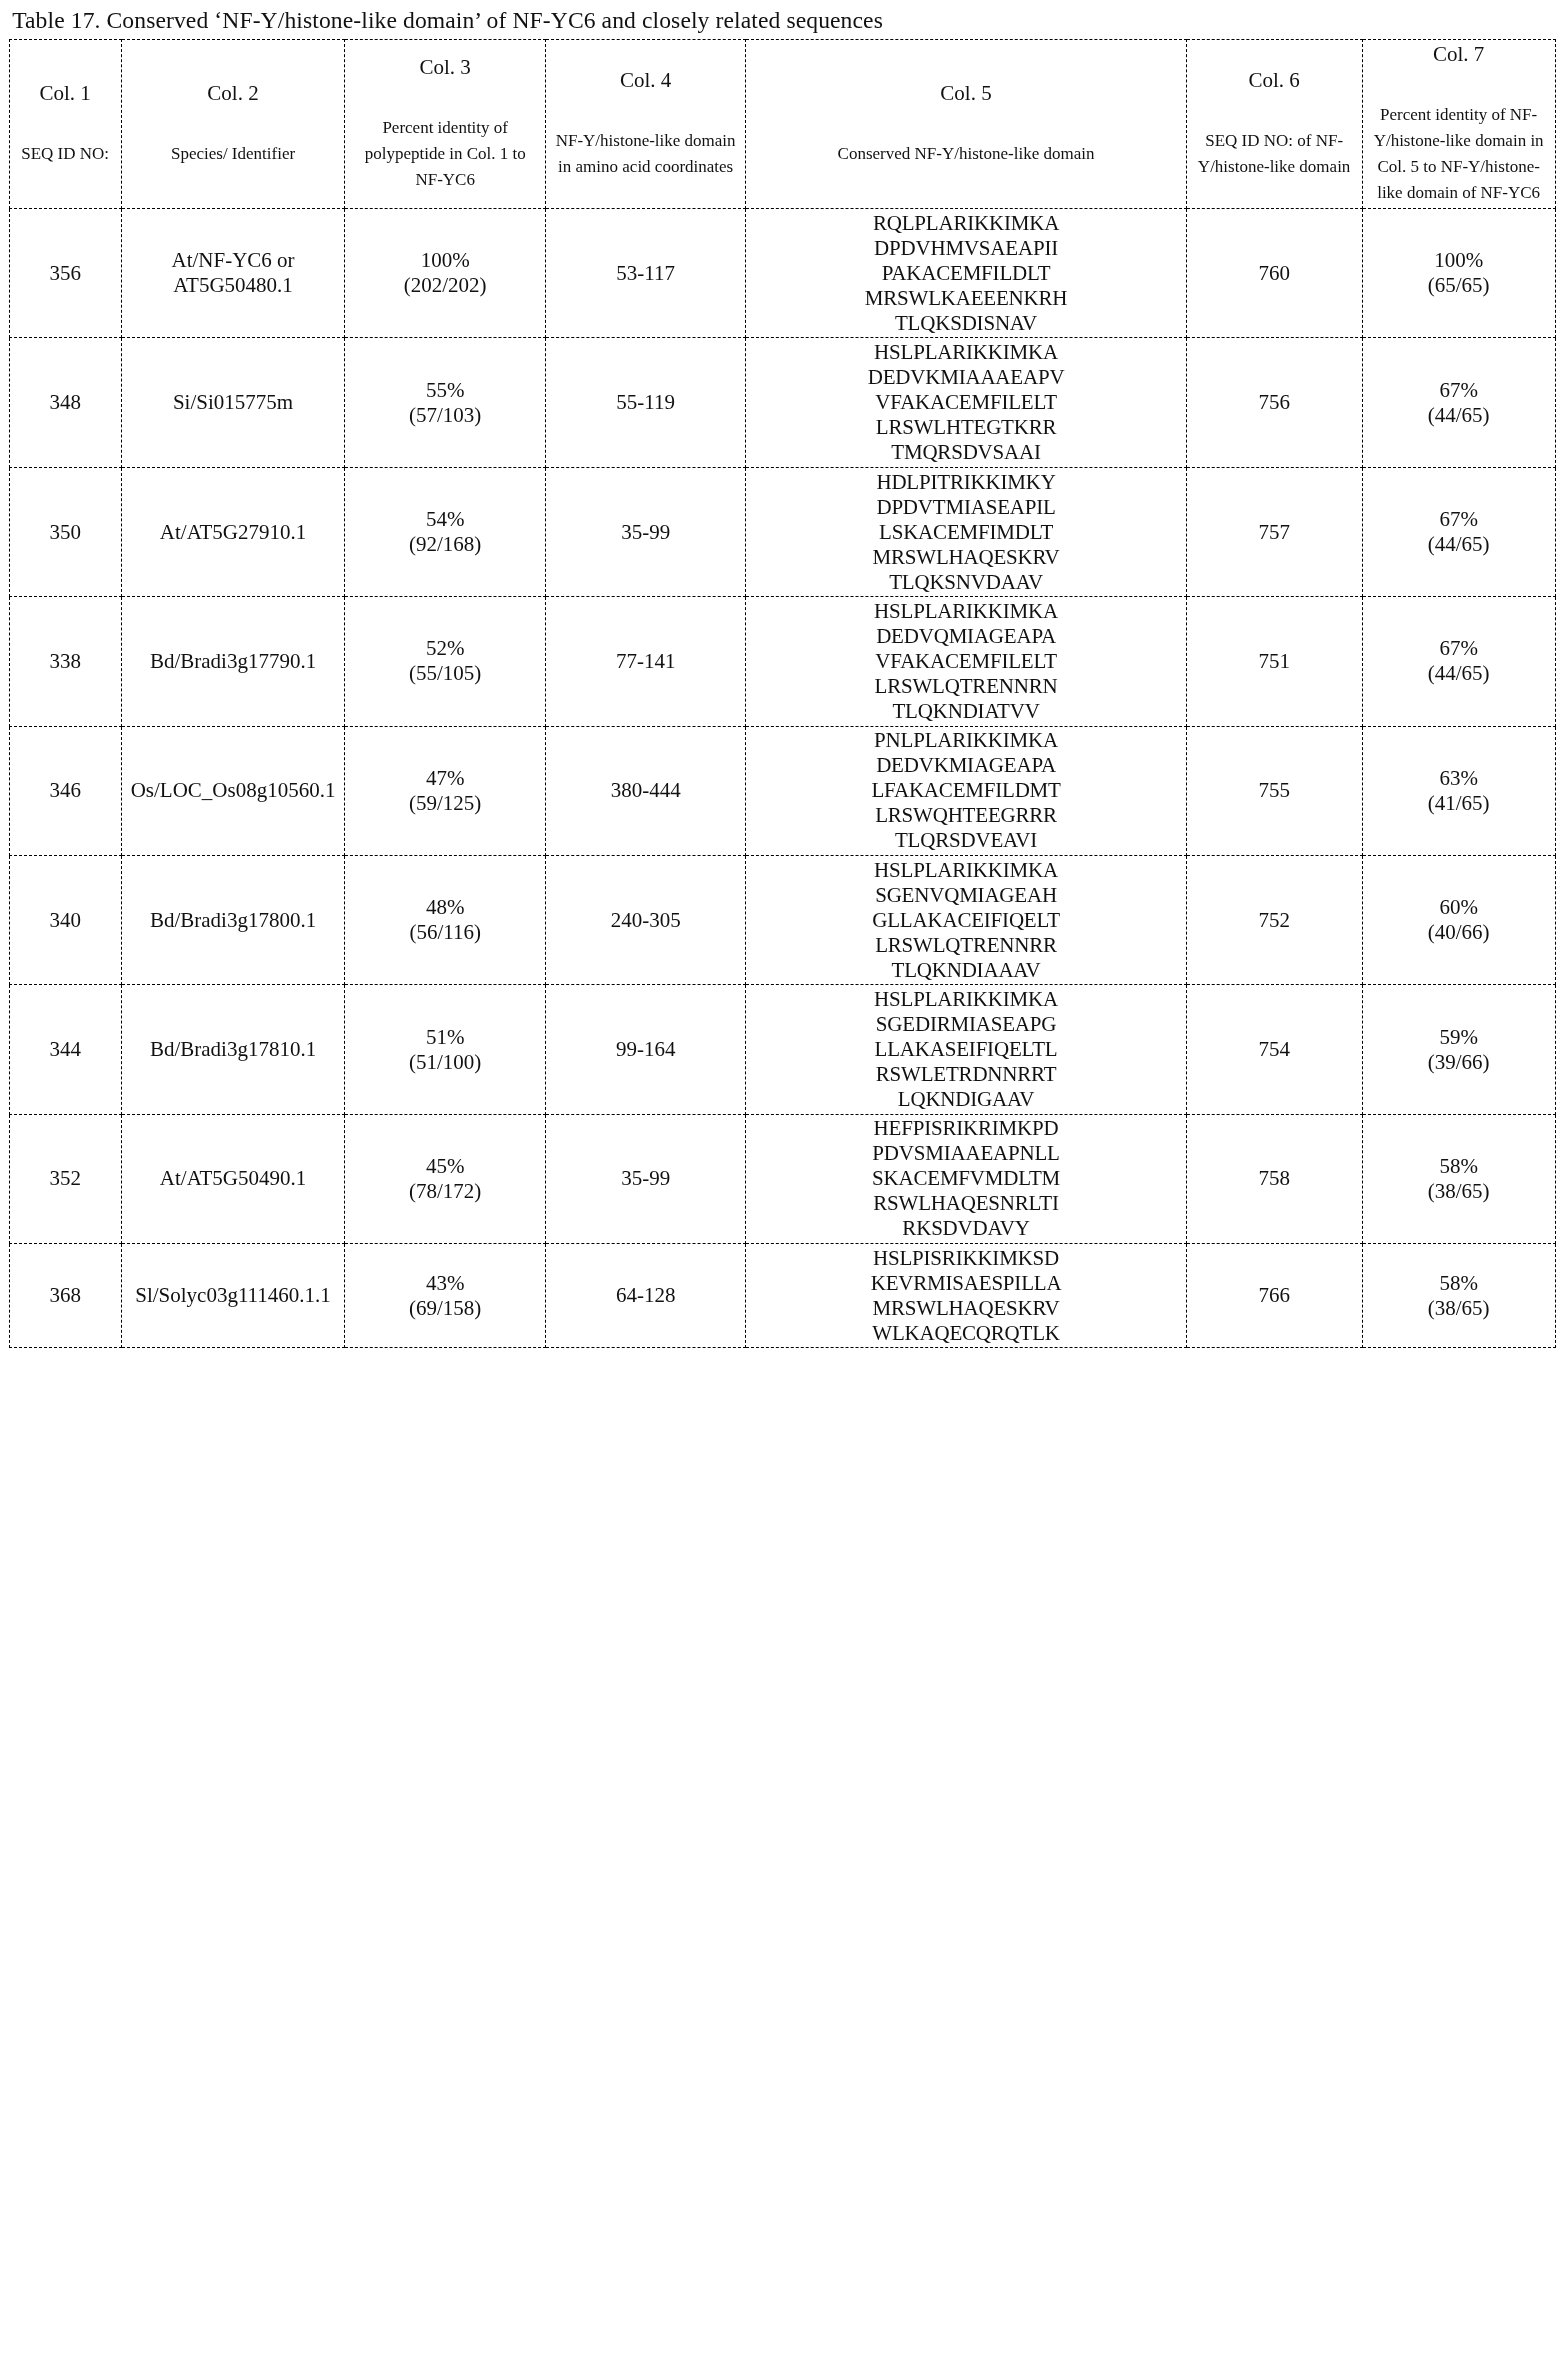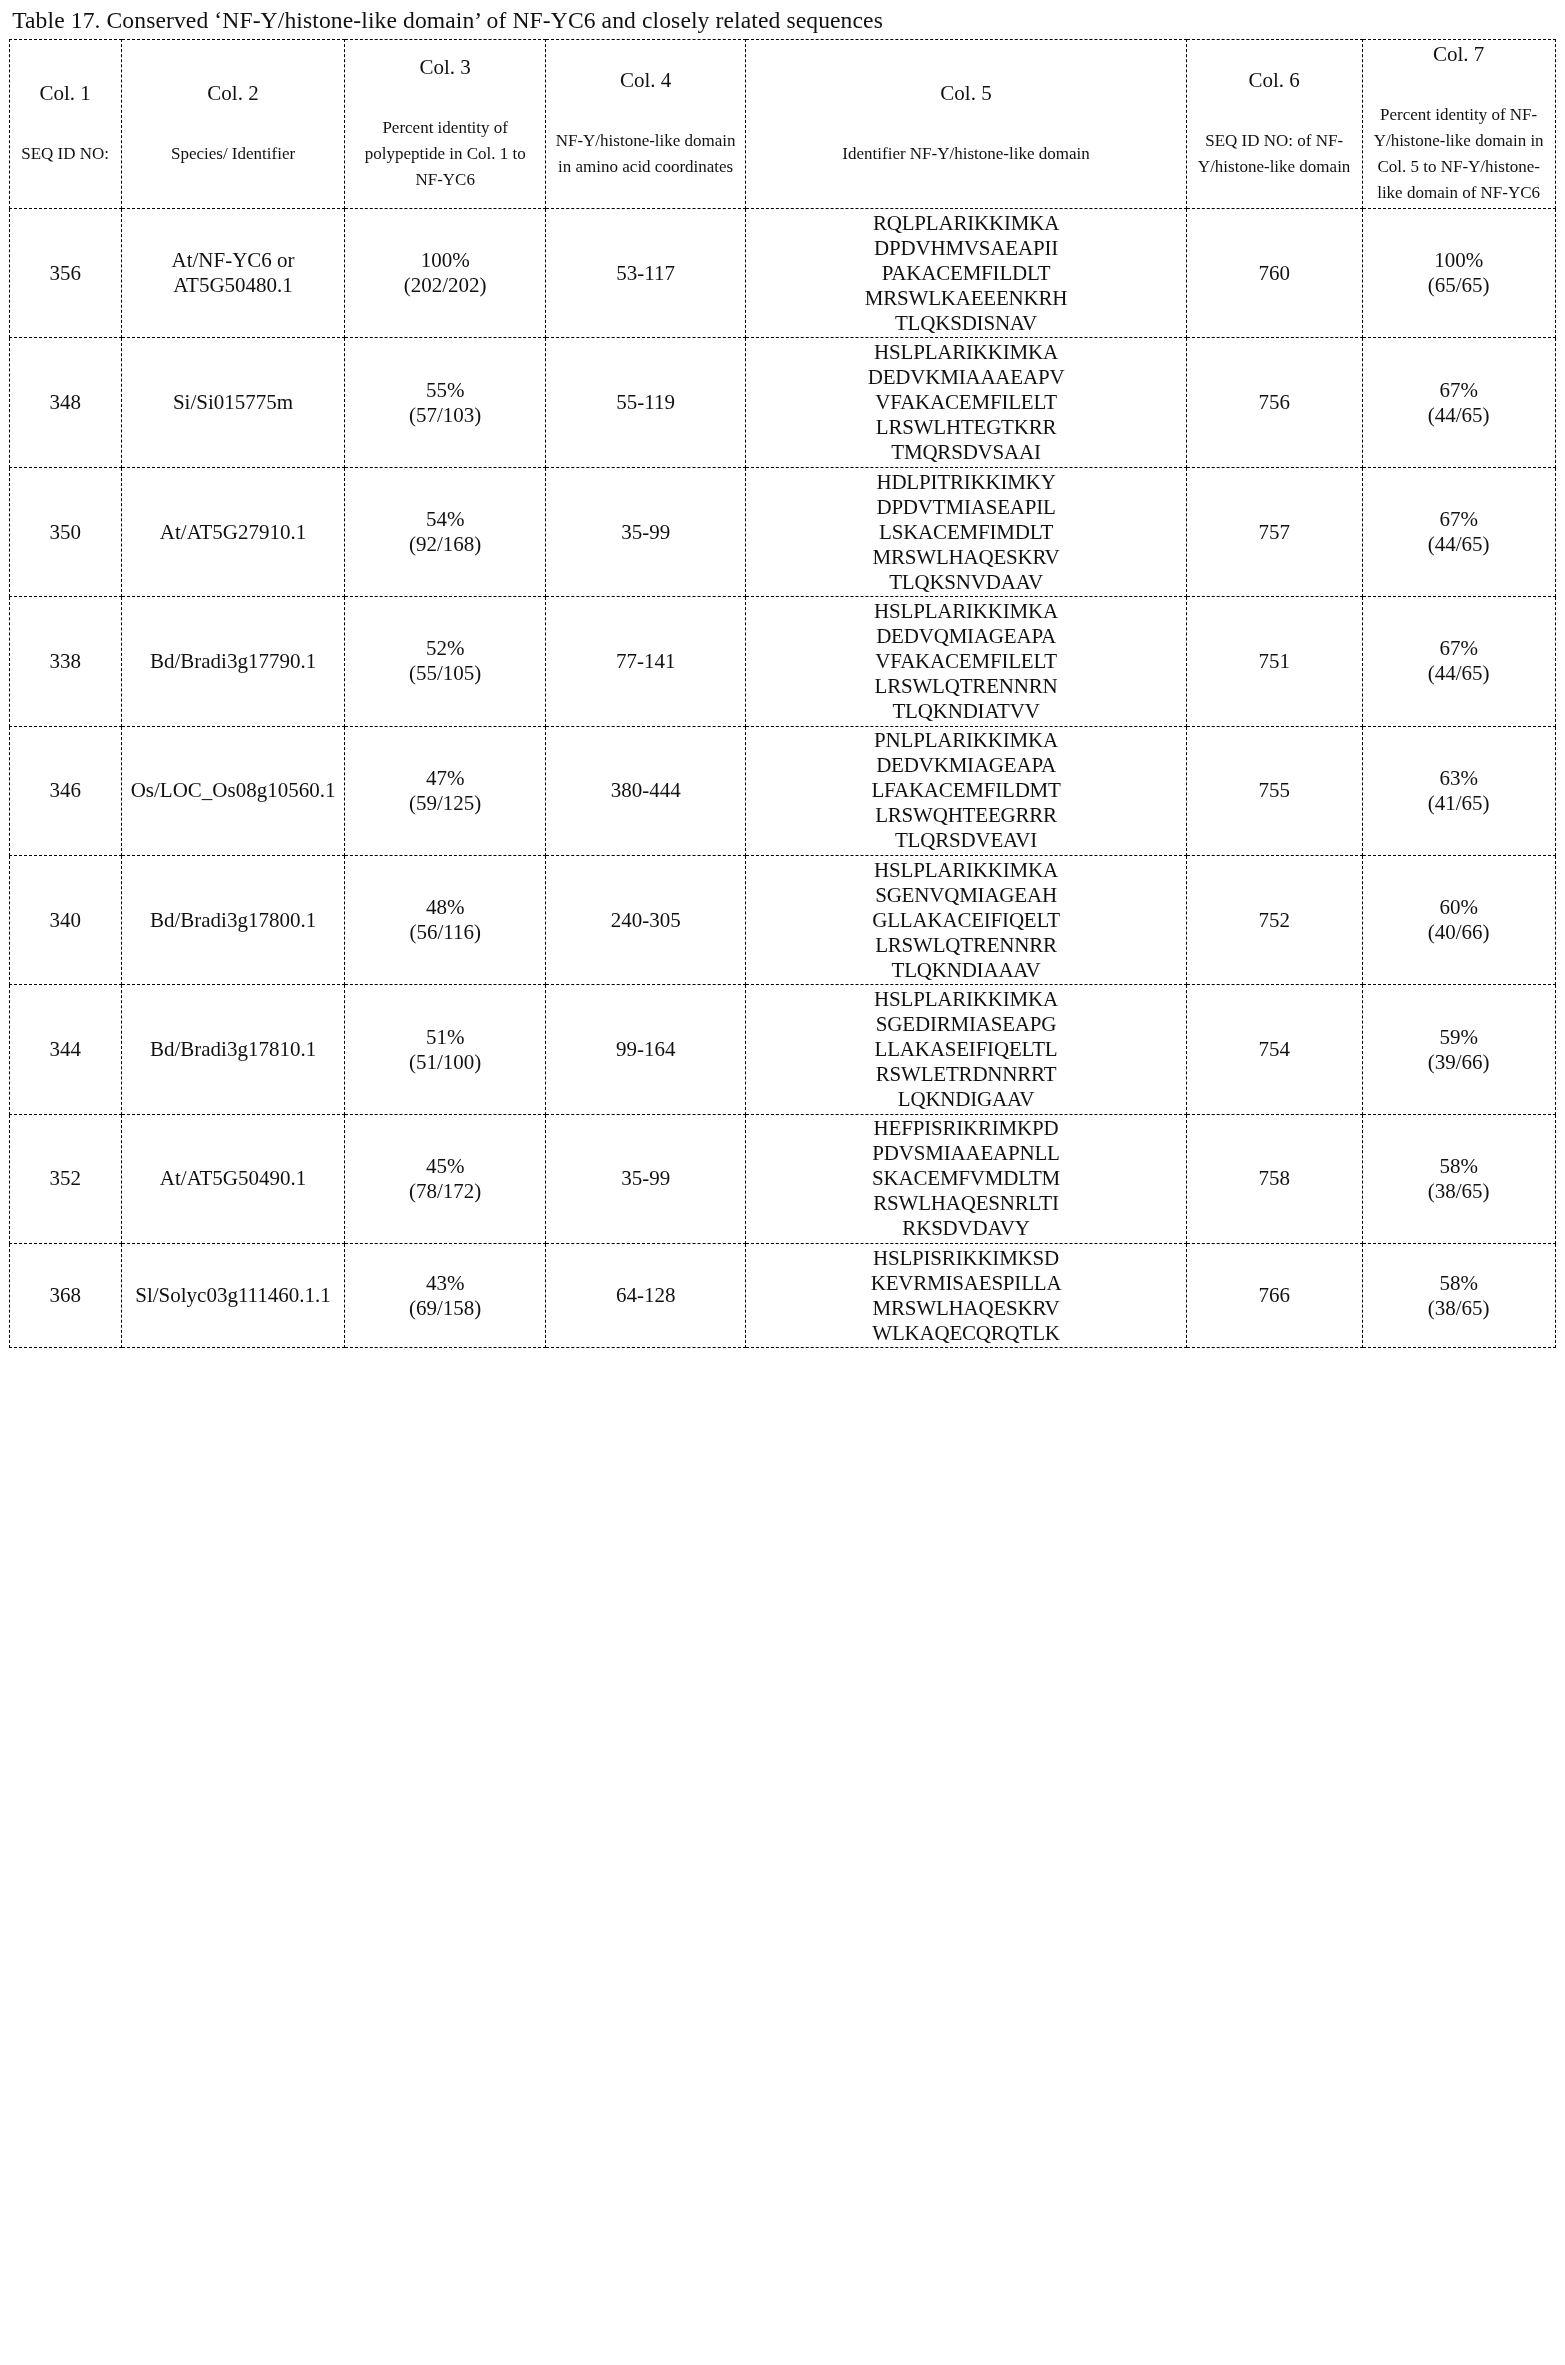--- a/index.html
+++ b/index.html
@@ -119,21 +119,21 @@
         <th>
           <span class="colnum">Col. 3</span>
           <span class="colhead-text">Percent identity of polypeptide in Col. 1 to NF-YC6</span>
         </th>
         <th>
           <span class="colnum">Col. 4</span>
           <span class="colhead-text">NF-Y/histone-like domain in amino acid coordinates</span>
         </th>
         <th>
           <span class="colnum">Col. 5</span>
-          <span class="colhead-text">Identifier NF-Y/histone-like domain</span>
+          <span class="colhead-text">Conserved NF-Y/histone-like domain</span>
         </th>
         <th>
           <span class="colnum">Col. 6</span>
           <span class="colhead-text">SEQ ID NO: of NF-Y/histone-like domain</span>
         </th>
         <th>
           <span class="colnum">Col. 7</span>
           <span class="colhead-text">Percent identity of NF-Y/histone-like domain in Col. 5 to NF-Y/histone-like domain of NF-YC6</span>
         </th>
       </tr>

